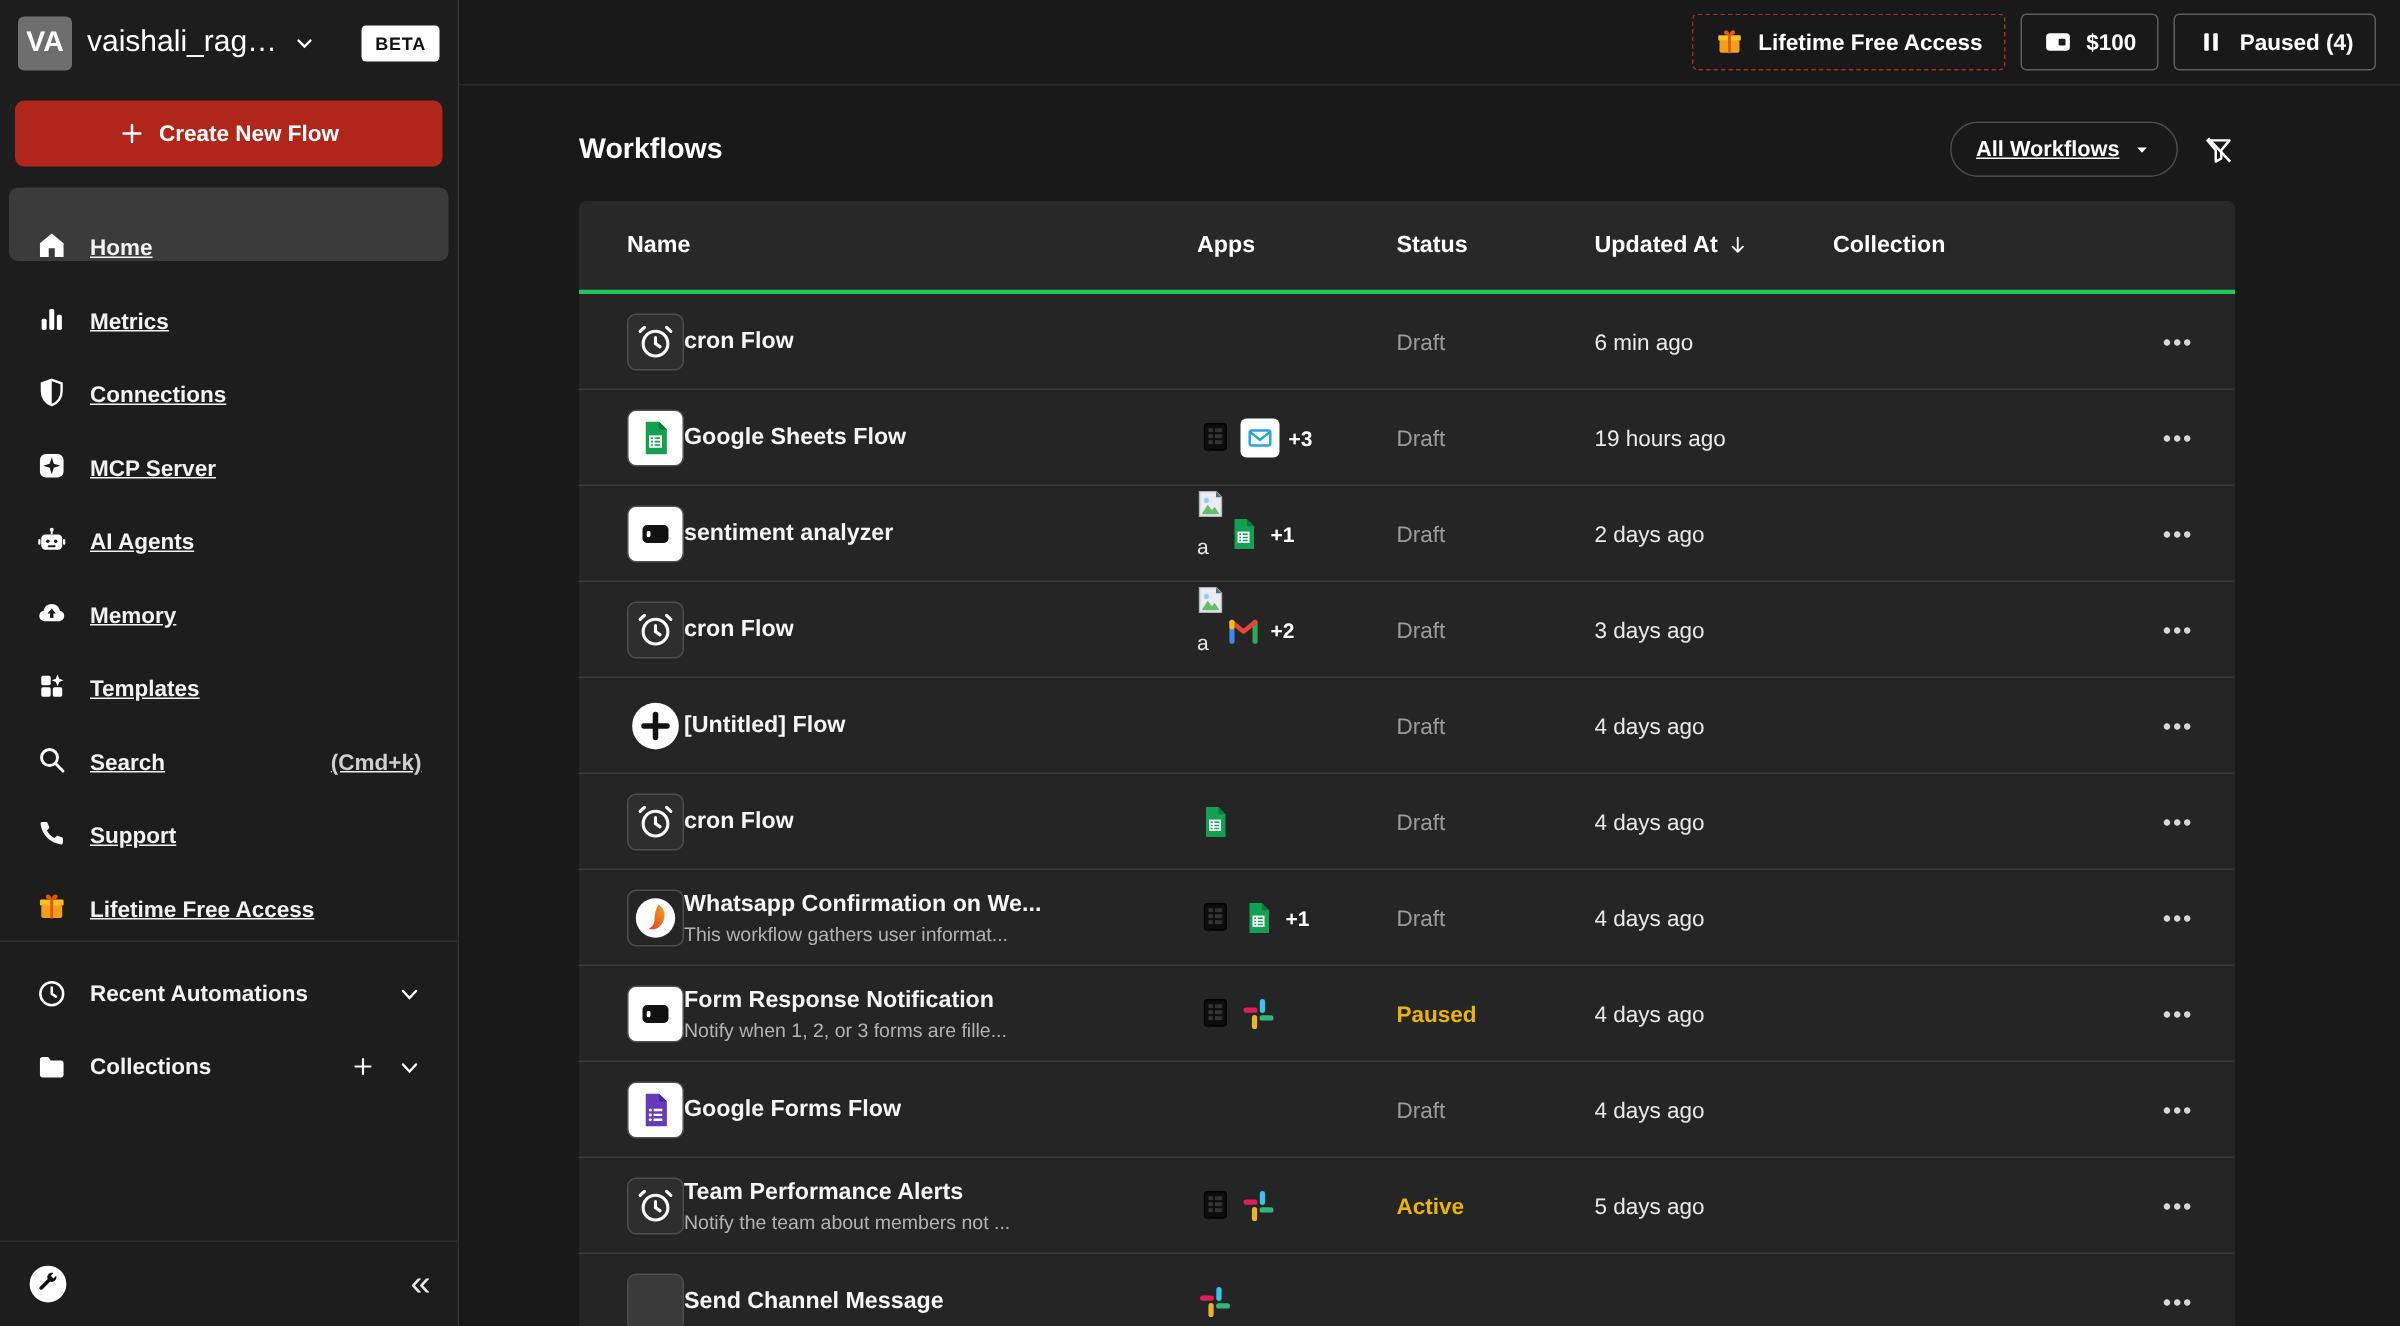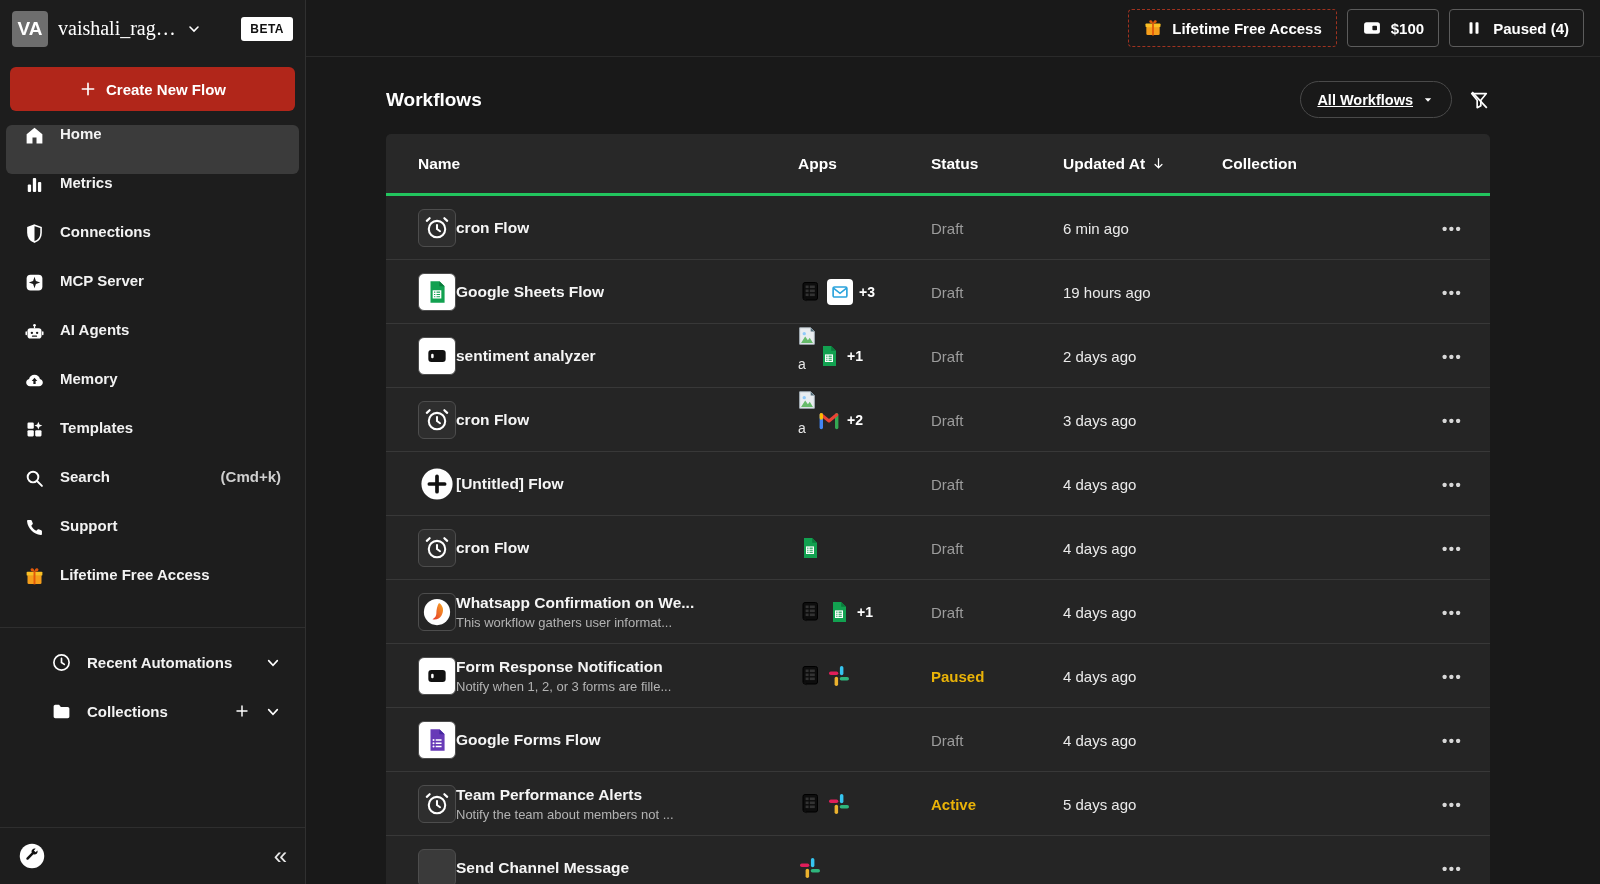--- a/index.html
+++ b/index.html
@@ -6,39 +6,39 @@
   html,body { width:1600px; height:884px; overflow:hidden; background:#191919;
     font-family:"Liberation Sans", sans-serif; color:#f2f2f2; }
   .app { display:flex; width:1600px; height:884px; }
 
   
   .sidebar { width:306px; height:884px; background:#1d1d1d; border-right:1px solid #303030;
     display:flex; flex-direction:column; flex-shrink:0; }
   .side-top { height:57px; display:flex; align-items:center; padding:0 12px; gap:10px; }
   .avatar { width:36px; height:36px; background:#6e6e6e; border-radius:4px; color:#fff;
     font-size:19px; font-weight:700; display:flex; align-items:center; justify-content:center; }
-  .username { font-family:Liberation Serif, serif; font-size:20px; color:#fff; white-space:nowrap;
+  .username { font-family:Liberation Sans, sans-serif; font-size:20px; color:#fff; white-space:nowrap;
     overflow:hidden; max-width:150px; }
   .user-caret { width:16px; height:16px; flex-shrink:0; }
   .beta { background:#fff; color:#111; font-size:12px; font-weight:800; letter-spacing:.5px;
     padding:5px 9px; border-radius:3px; margin-left:auto; }
   .create-btn { margin:10px 10px 14px; height:44px; background:#b1261a; border:none; border-radius:6px;
     color:#fff; font-size:15px; font-weight:700; display:flex; align-items:center; justify-content:center;
     gap:9px; cursor:pointer; font-family:inherit; }
   .create-btn svg { width:18px; height:18px; }
   .nav { padding:0 6px; }
-  .nav-item { height:49px; display:flex; align-items:flex-start; gap:15px; padding:0 18px;
-    border-radius:6px; cursor:pointer; }
+  .nav-item { height:49px; display:flex; align-items:flex-end; gap:15px; padding:0 18px;
+    border-radius:6px; cursor:pointer;text-decoration:underline; }
   .nav-item.active { background:#3b3b3b; }
   .nav-item .nico { width:21px; height:21px; flex-shrink:0; display:flex; }
   .nav-item .nico svg { width:100%; height:100%; }
   .nav-label { font-size:15px; font-weight:600; color:#f2f2f2; }
   .nav-shortcut { margin-left:auto; font-size:15px; font-weight:600; color:#cfcfcf; }
   .side-divider { border-top:1px solid #2e2e2e; margin-top:12px; }
-  .sections { padding:10px 6px 0;margin-left:27px; }
+  .sections { padding:10px 6px 0; }
   .sec-item { height:49px; display:flex; align-items:center; gap:15px; padding:0 18px;
     border-radius:6px; cursor:pointer; }
   .sec-item .nico { width:21px; height:21px; display:flex; }
   .sec-right { margin-left:auto; display:flex; align-items:center; gap:14px; }
   .sec-right svg { width:16px; height:16px; }
   .side-spacer { flex:1; }
   .side-bottom { border-top:1px solid #2e2e2e; height:57px; display:flex; align-items:center;
     padding:0 18px; }
   .wrench-btn { width:28px; height:28px; cursor:pointer; }
   .collapse-btn { margin-left:auto; font-size:24px; color:#e8e8e8; cursor:pointer; line-height:1;

